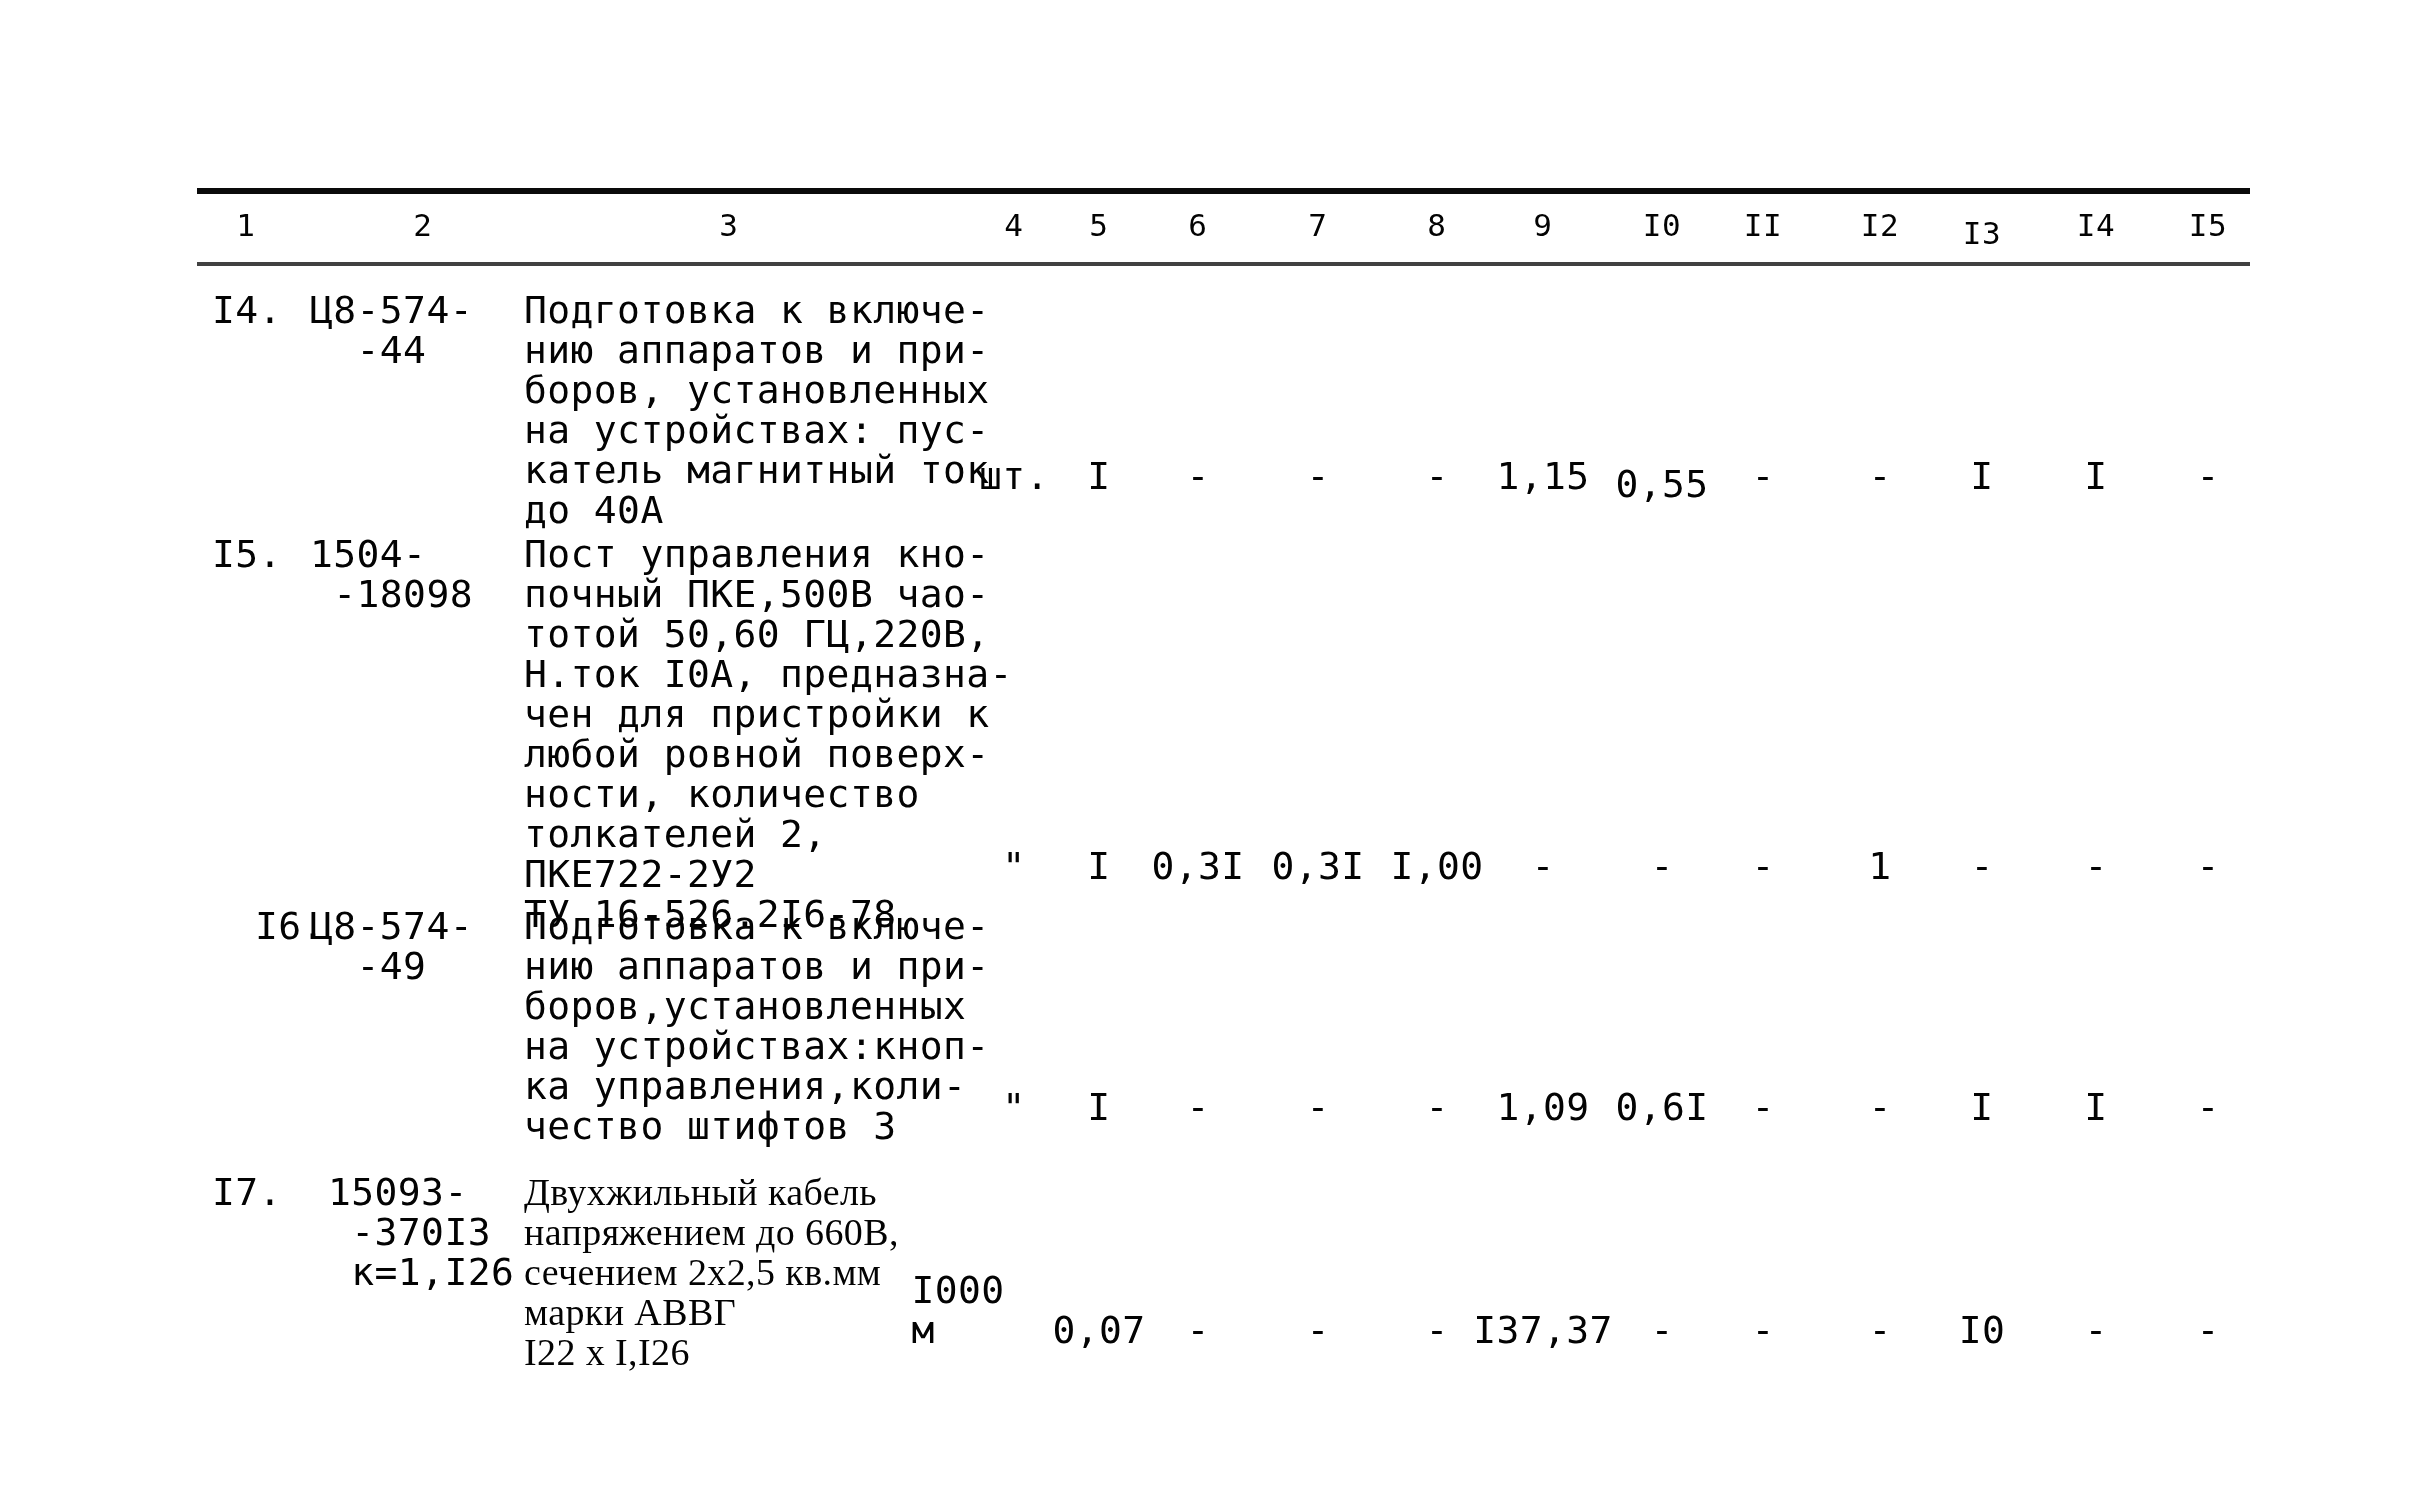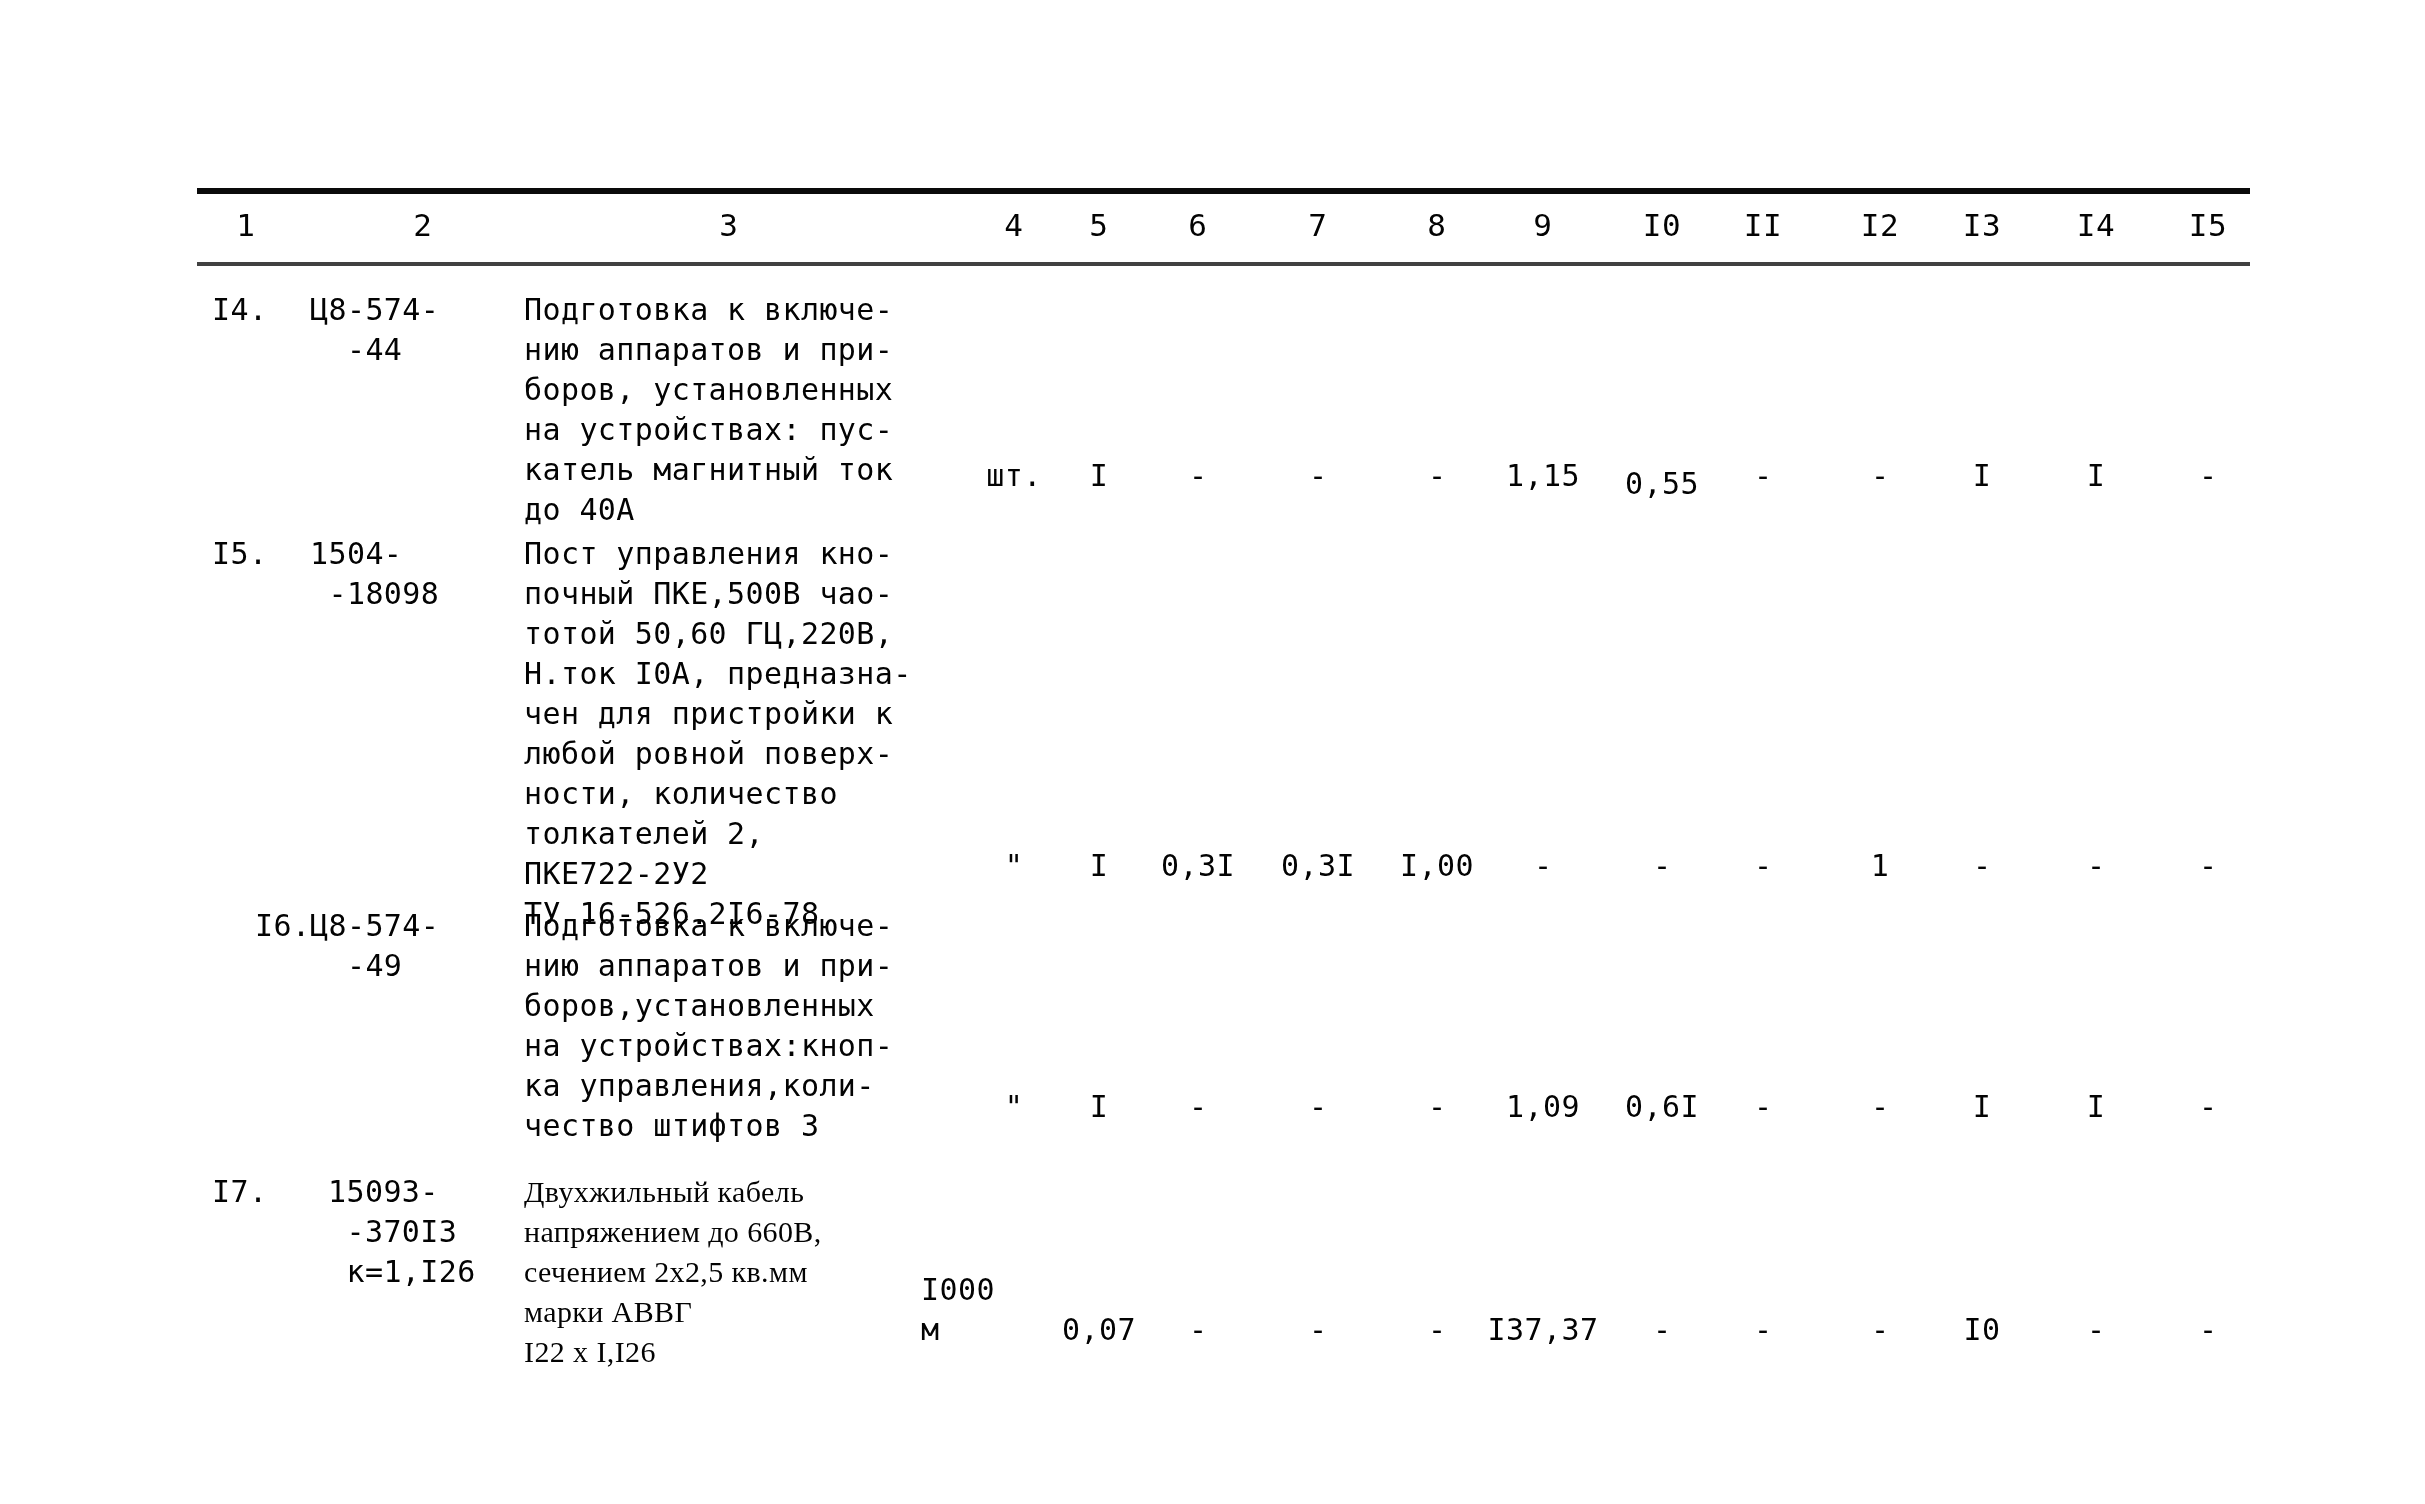--- a/index.html
+++ b/index.html
@@ -80,21 +80,21 @@
     left: 0;
     width: 100%;
   }
   .row {
     position: absolute;
     left: 0;
     width: 100%;
   }
   .cell {
     position: absolute;
-    font-size: 30px;
+    font-size: 38px;
     line-height: 40px;
     white-space: pre;
     letter-spacing: 0.4px;
   }
   .c-num   { text-align: left;  }
   .c-code  { text-align: left;  }
   .c-desc  { text-align: left;  }
   .c-val   { transform: translateX(-50%); text-align: center; }
   .c-unit  { transform: translateX(-50%); text-align: left; }
 
@@ -116,21 +116,21 @@
       <span style="left: 729px;">3</span>
       <span style="left: 1014px;">4</span>
       <span style="left: 1099px;">5</span>
       <span style="left: 1198px;">6</span>
       <span style="left: 1318px;">7</span>
       <span style="left: 1437px;">8</span>
       <span style="left: 1543px;">9</span>
       <span style="left: 1662px;">I0</span>
       <span style="left: 1763px;">II</span>
       <span style="left: 1880px;">I2</span>
-      <span style="left: 1982px;">I3</span>
+      <span style="left: 1982px; margin-top: 8px;">I3</span>
       <span style="left: 2096px;">I4</span>
       <span style="left: 2208px;">I5</span>
     </div>
   <div class="rule rule-bottom"></div>
 
   <div class="tbody" id="tbody">
       <div class="row" style="top: 7px;">
         <div class="cell c-num" style="left: 212px; top: 0px;">I4.</div>
         <div class="cell c-code" style="left: 310px; top: 0px;">Ц8-574-
   -44</div>

